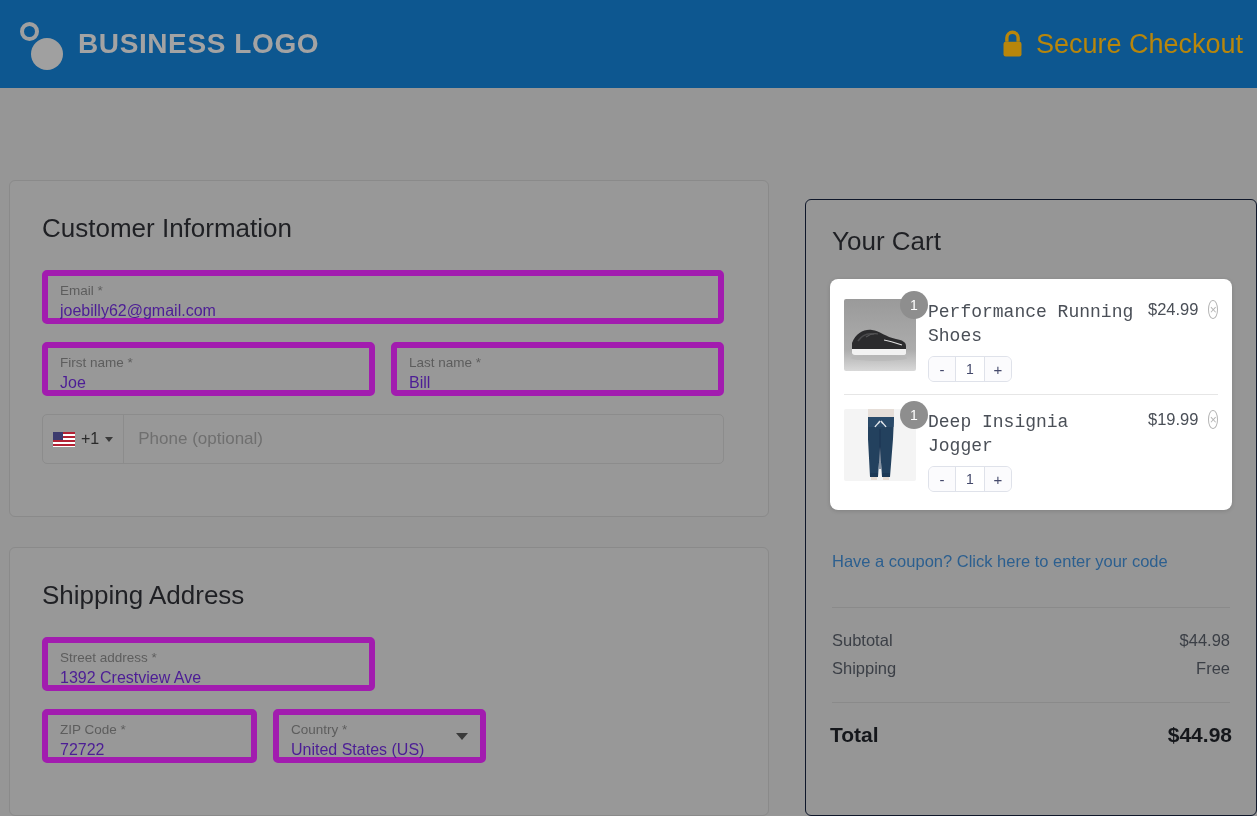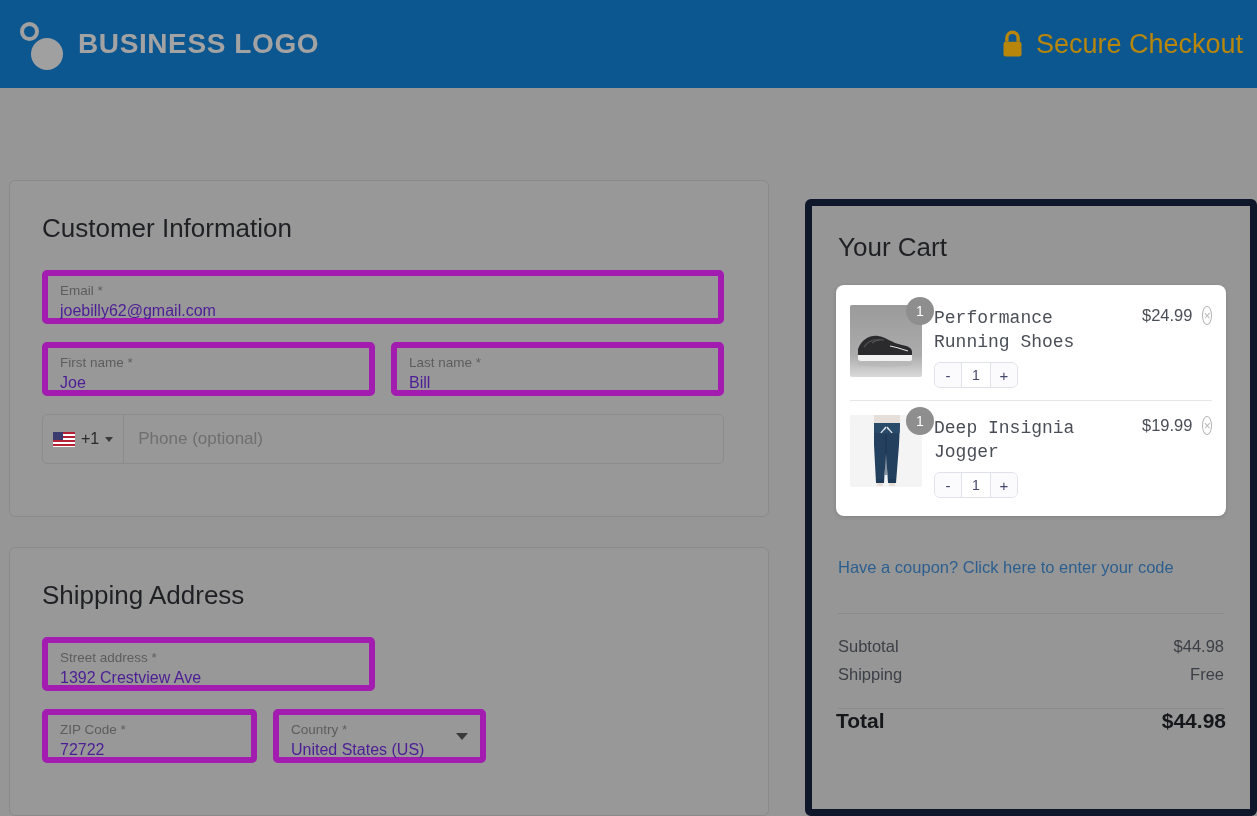--- a/index.html
+++ b/index.html
@@ -149,21 +149,21 @@
     flex: 1;
     display: flex;
     align-items: center;
     padding-left: 14px;
     font-size: 17px;
     color: #6f6f6f;
   }
 
   
   .cart-panel {
-    border: 7px solid #0f172a;
+    border: 1px solid #0f172a;
     border-radius: 6px;
     padding: 24px 24px 30px 24px;
     height: 617px;
   }
   .cart-title {
     font-size: 26px;
     color: #1f2024;
     margin: 2px 0 22px 2px;
     font-weight: normal;
   }
@@ -284,20 +284,21 @@
   .total-row {
     display: flex;
     justify-content: space-between;
     font-size: 16.5px;
     color: #3b3f46;
     line-height: 28px;
   }
   .grand-row {
     display: flex;
     justify-content: space-between;
+    margin-top: 20px;
     font-size: 21px;
     font-weight: bold;
     color: #15171b;
   }
 </style>
 </head>
 <body>
 
 <div class="site-header">
   <div class="brand">

